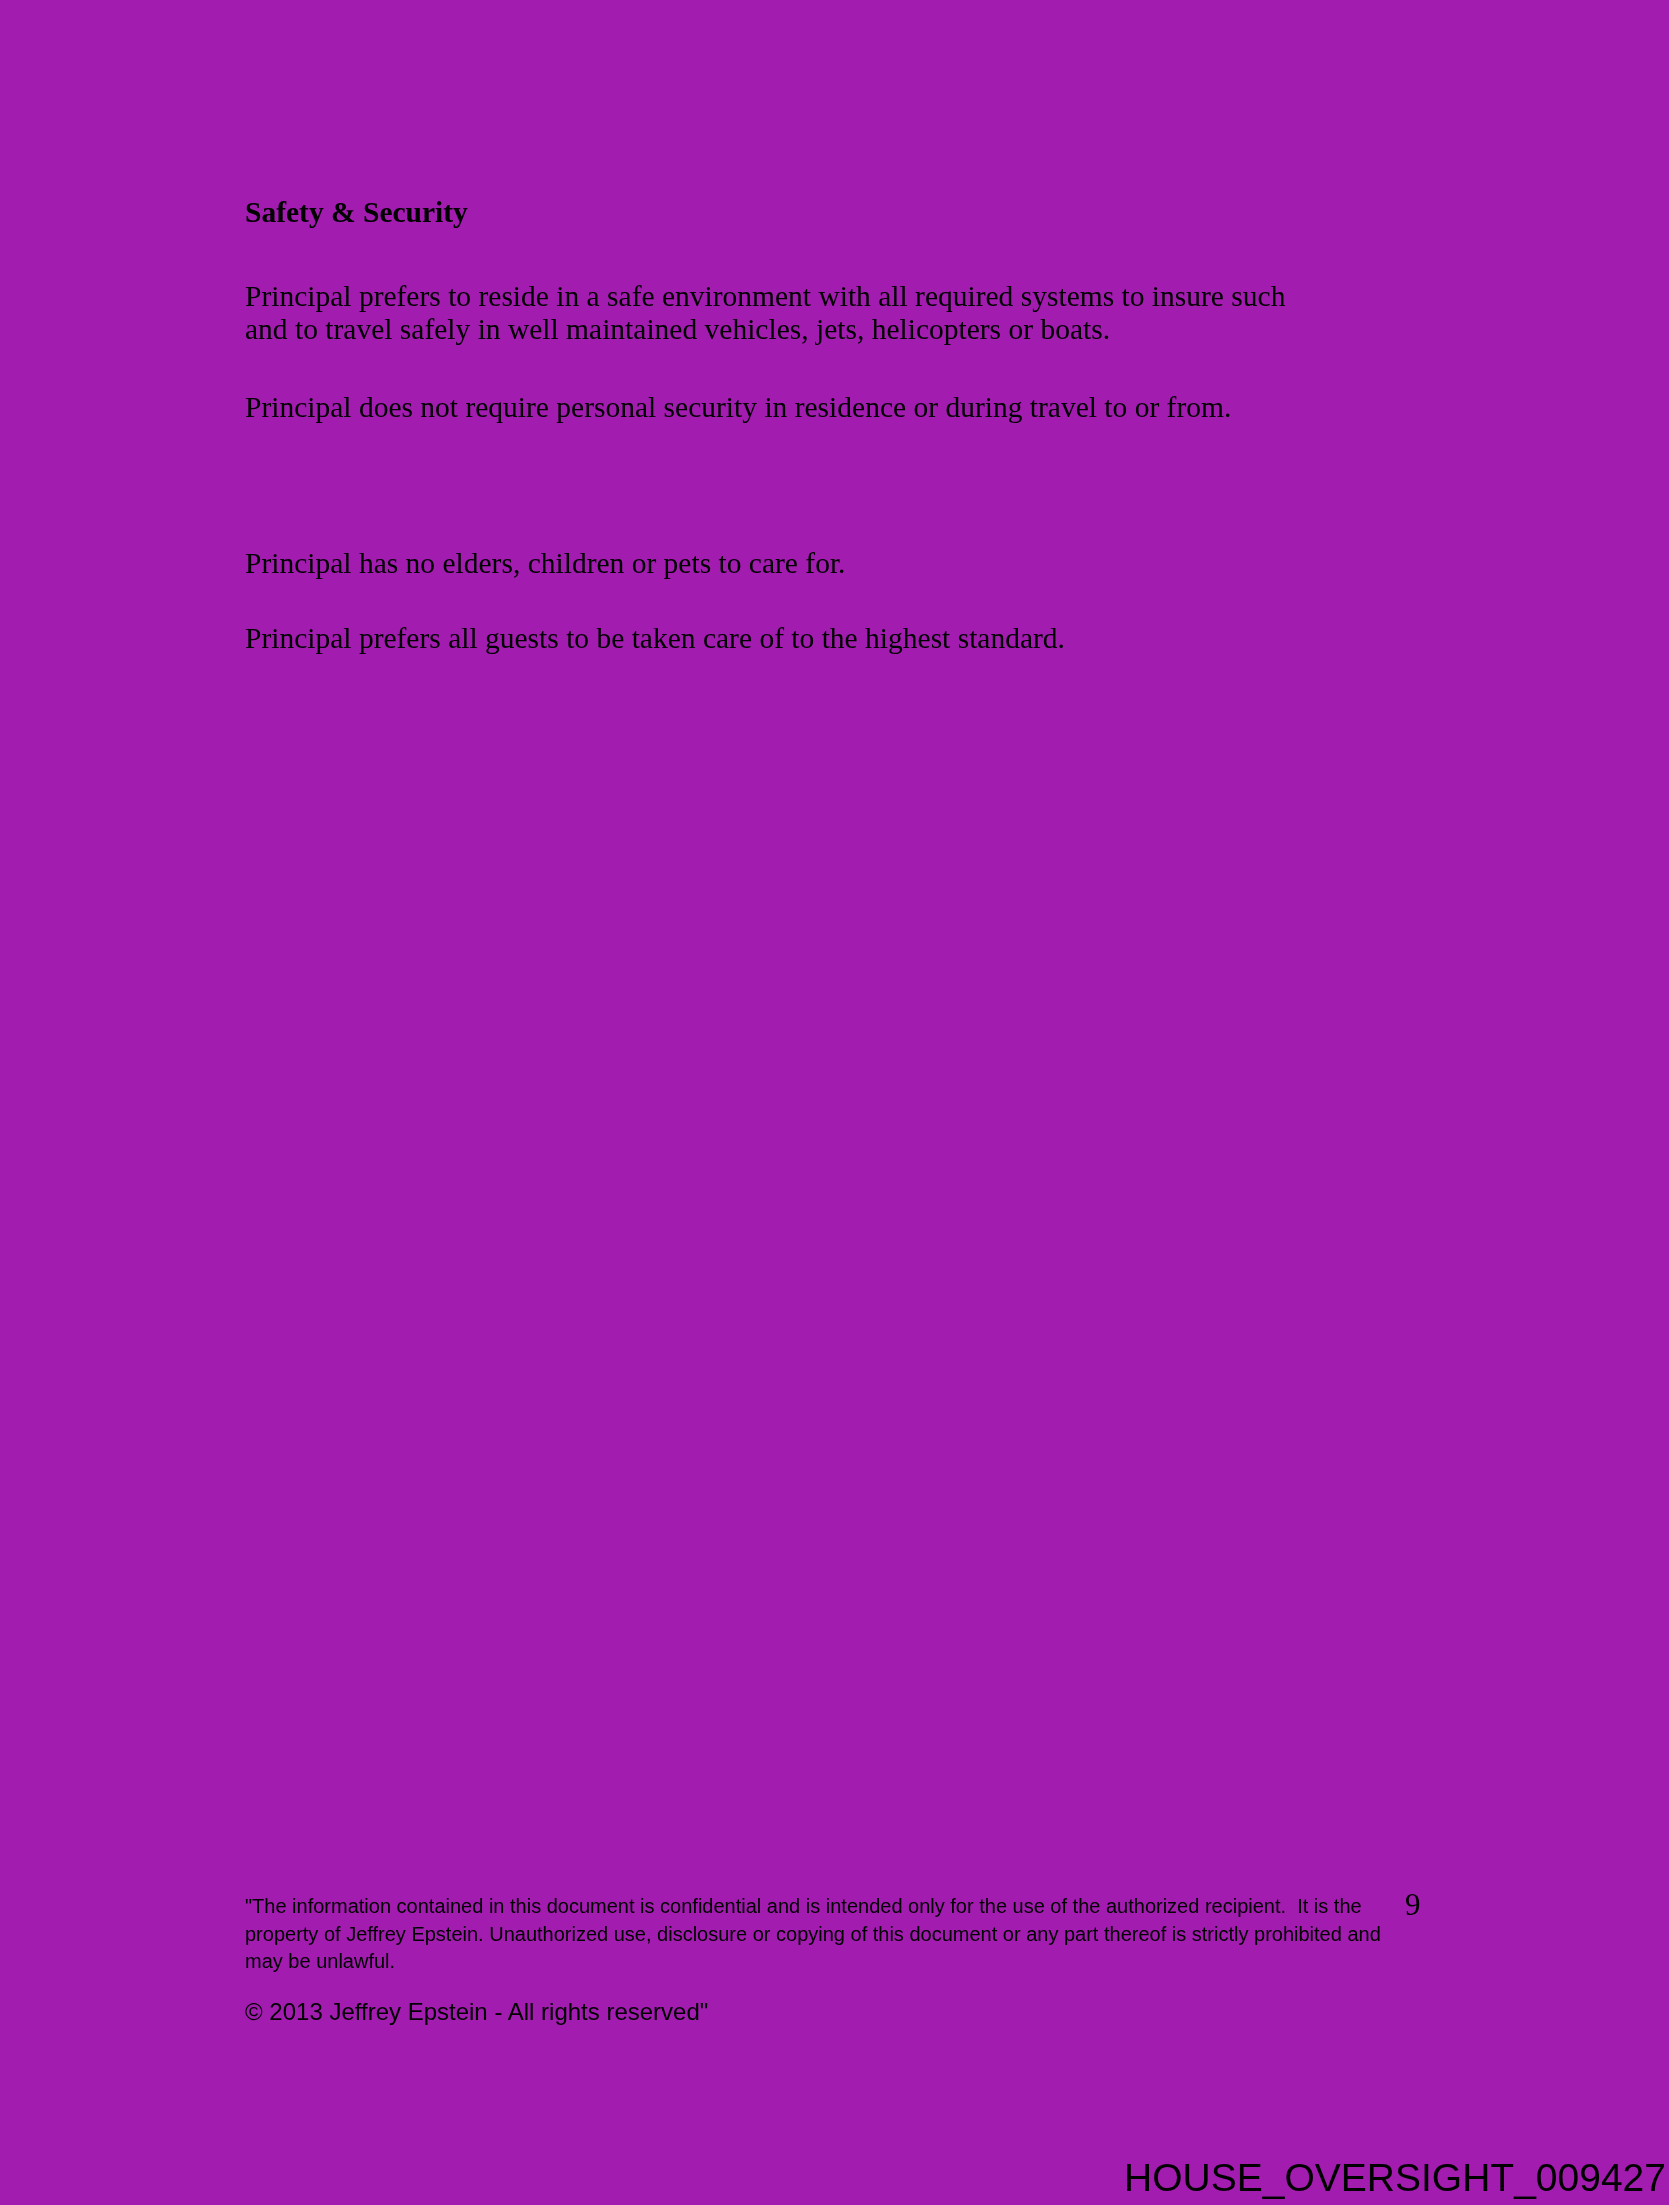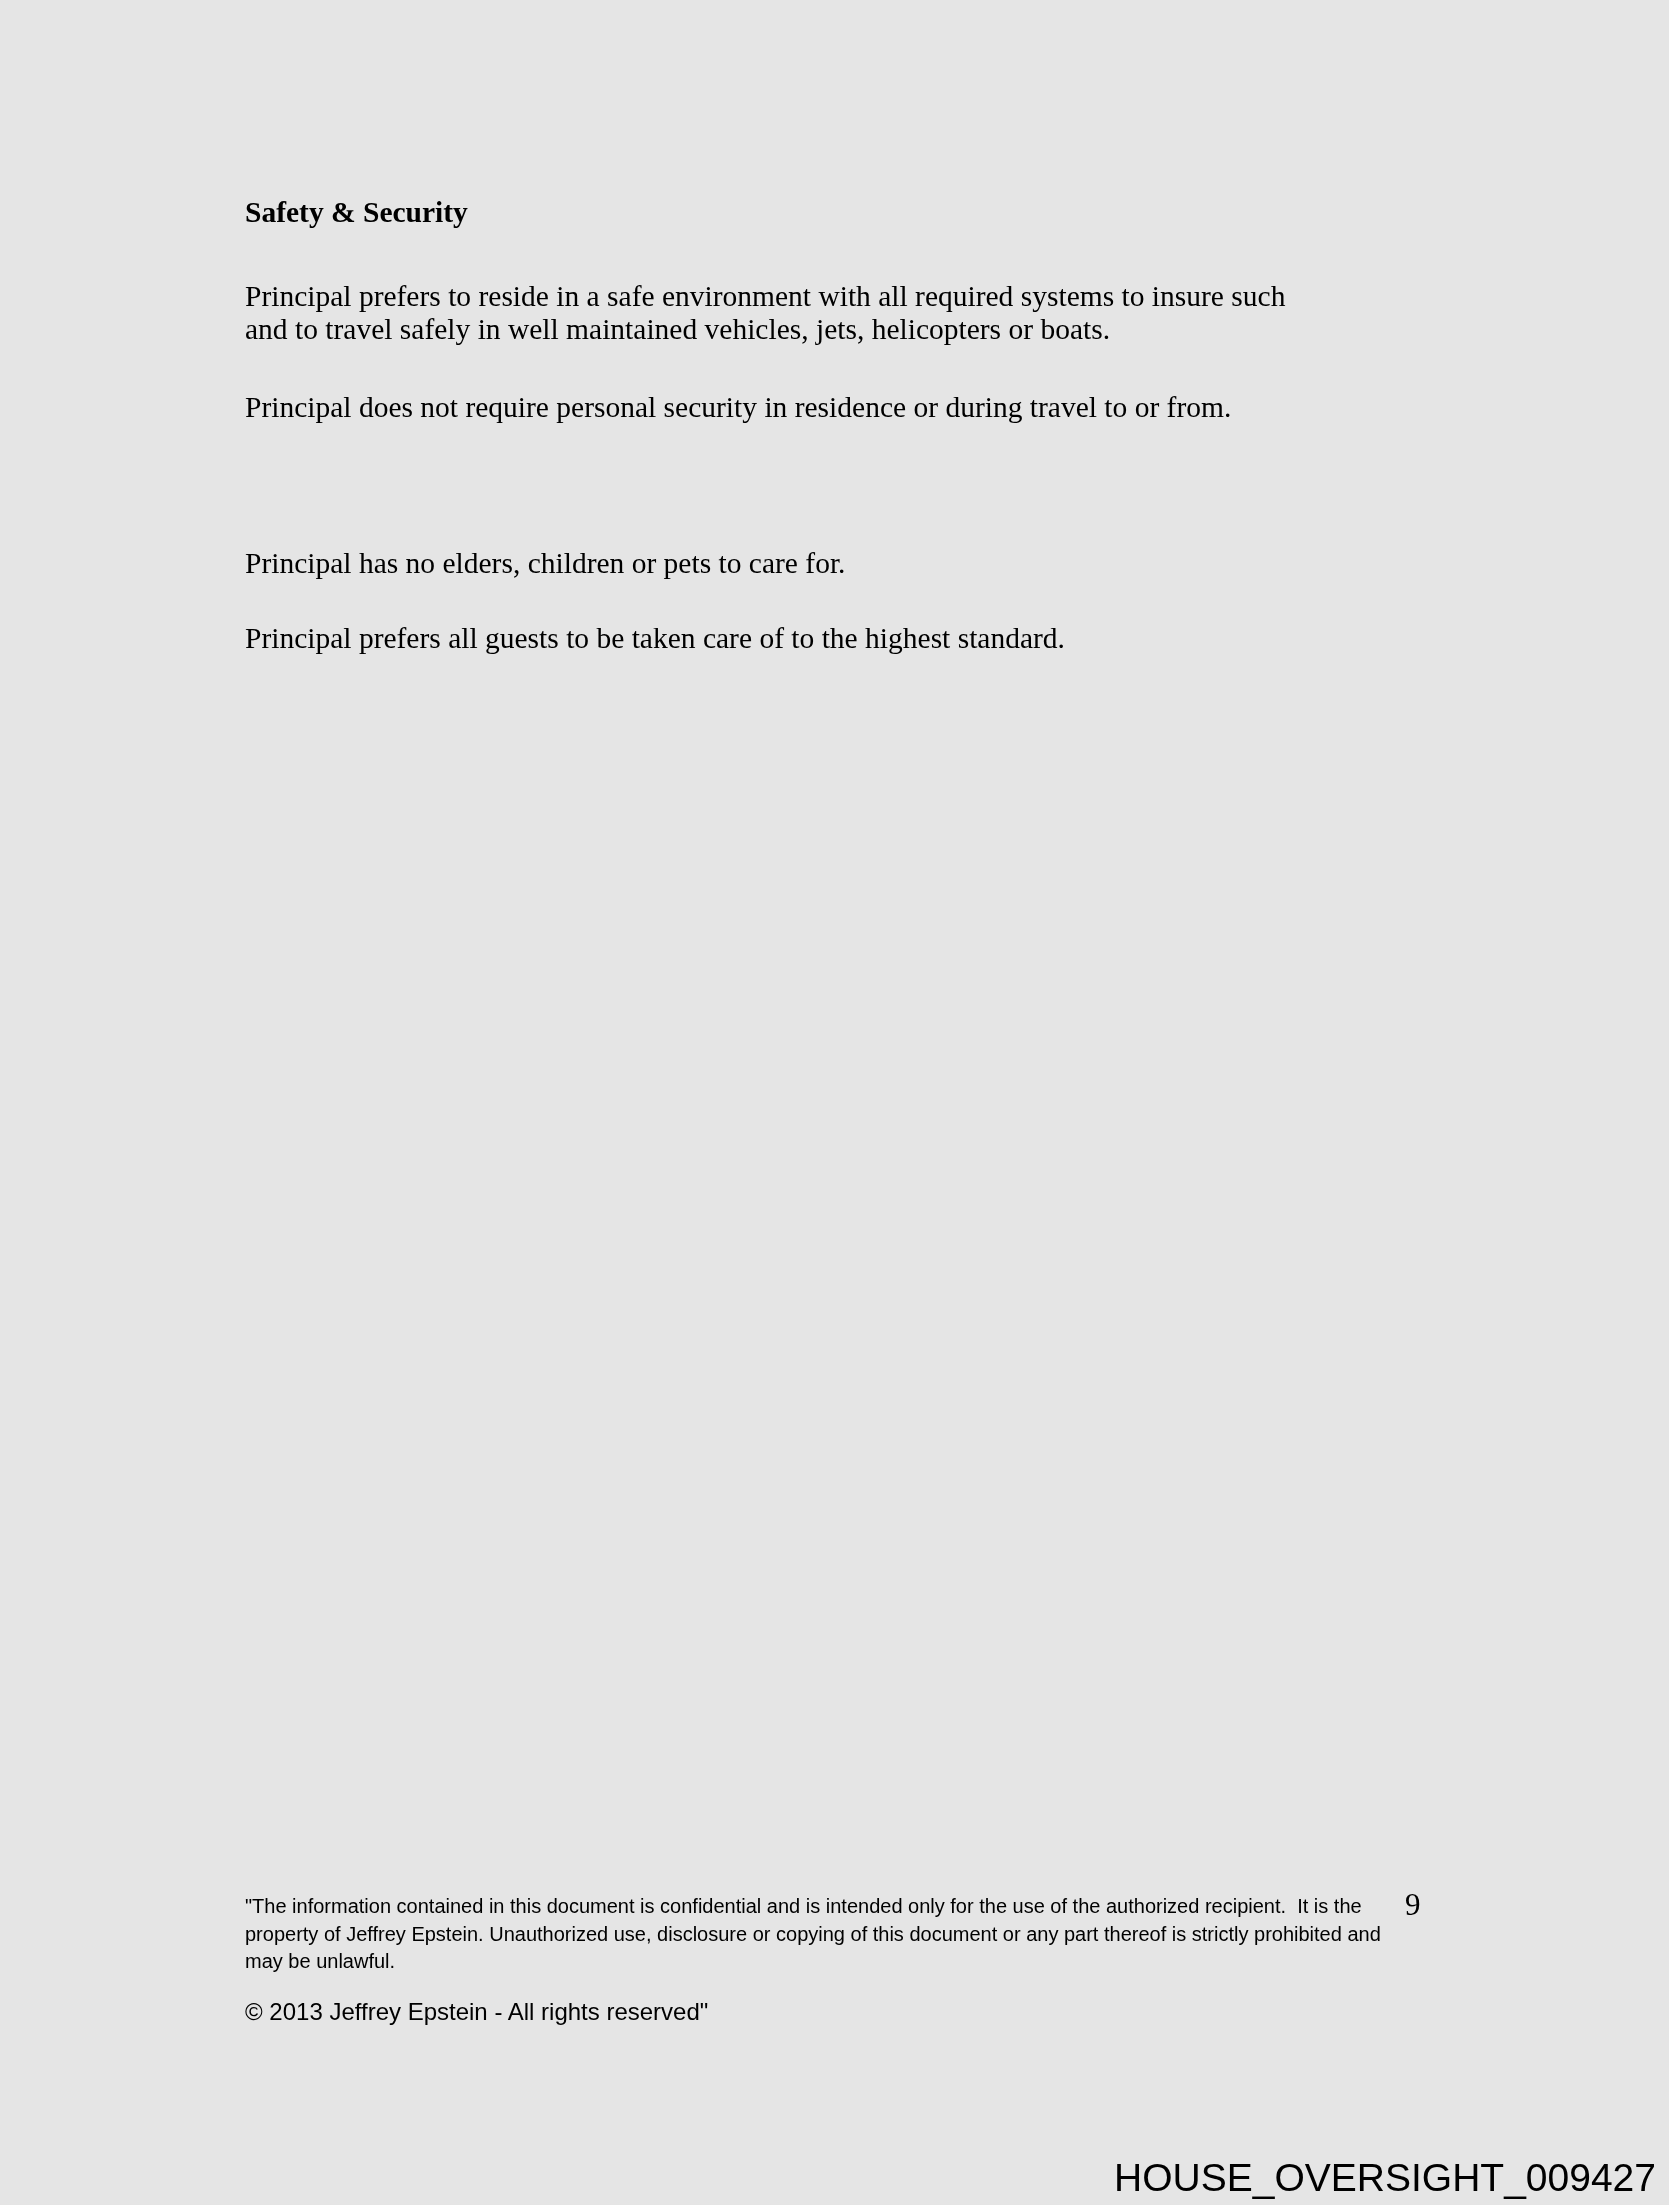--- a/index.html
+++ b/index.html
@@ -4,21 +4,21 @@
 <style>
   html, body {
     margin: 0;
     padding: 0;
     background: #ffffff;
   }
   .page {
     position: relative;
     width: 1669px;
     height: 2205px;
-    background: #e5e5e5;
+    background: #a21caf;
     color: #000000;
     overflow: hidden;
   }
   .body-block {
     position: absolute;
     left: 245px;
     width: 1178px;
     font-family: "Liberation Serif", serif;
     font-size: 29.5px;
     line-height: 33px;
@@ -58,21 +58,21 @@
     left: 245px;
     top: 1998px;
     font-family: "Liberation Sans", sans-serif;
     font-size: 24px;
     line-height: 27.5px;
     white-space: pre-wrap;
     margin: 0;
   }
   .bates-stamp {
     position: absolute;
-    right: 13px;
+    right: 3px;
     top: 2157px;
     font-family: "Liberation Sans", sans-serif;
     font-size: 39px;
     line-height: 41px;
     letter-spacing: 0px;
   }
 </style>
 </head>
 <body>
 

